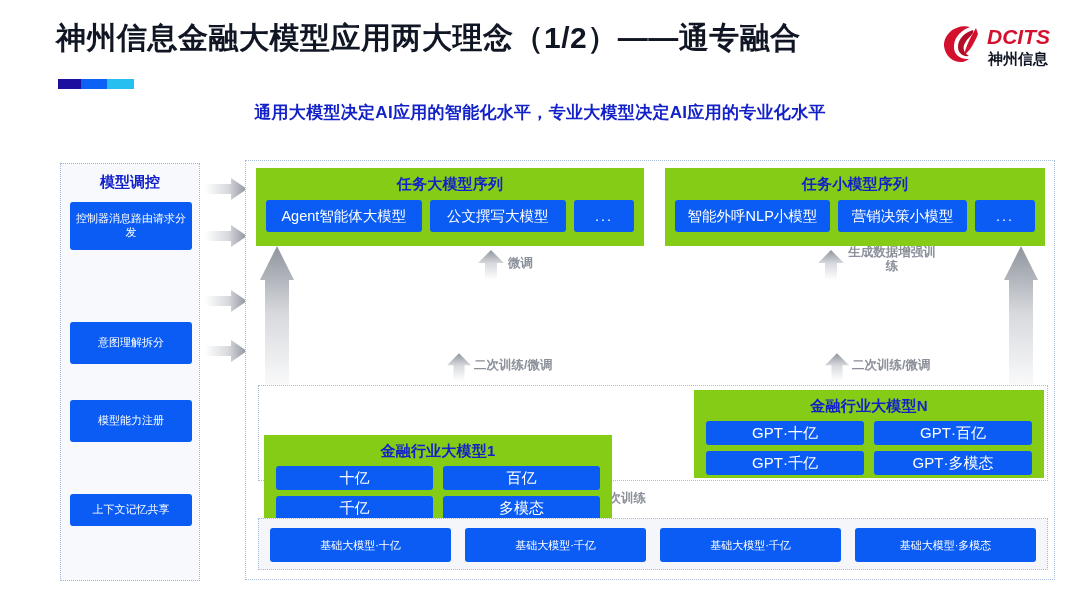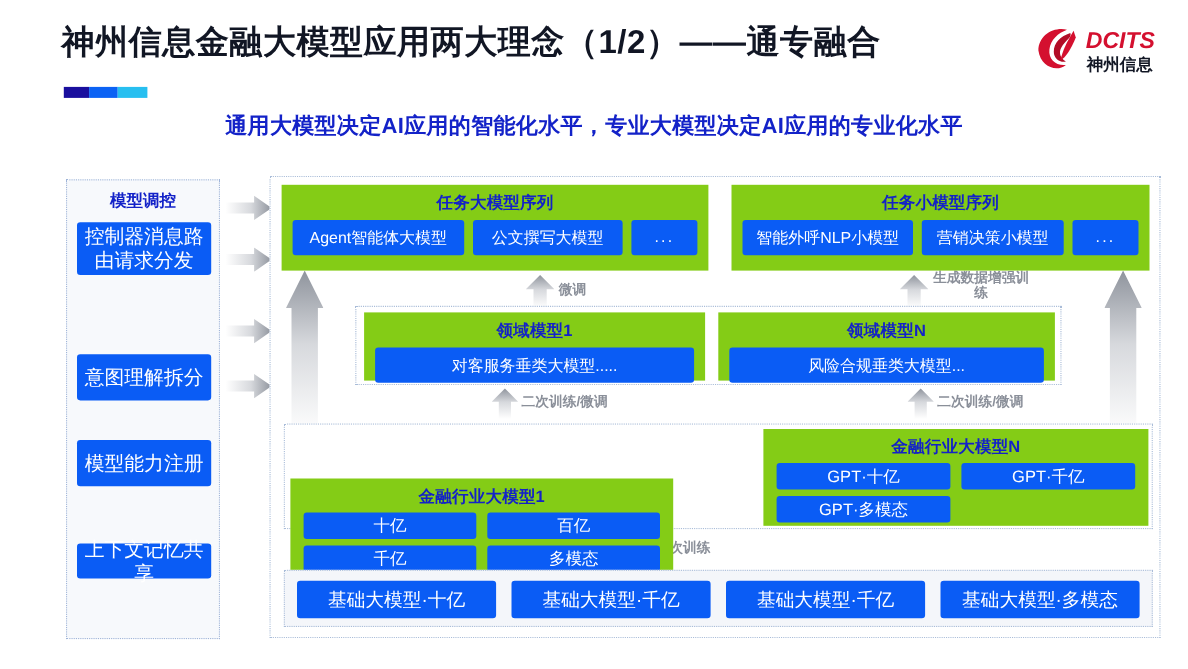--- a/index.html
+++ b/index.html
@@ -24,38 +24,38 @@
   .accent-bar i { height: 100%; display: block; }
   .ab1 { width: 30%; background: #1a0f9e; }
   .ab2 { width: 35%; background: #0b62f4; }
   .ab3 { width: 35%; background: #27bff0; }
 
   .logo { position: absolute; right: 20px; top: 20px; width: 120px; height: 52px; }
   .logo svg { display:block; }
 
   .subtitle {
     position: absolute; left: 0; right: 0; top: 101px;
-    text-align: center; font-size: 20px; font-weight: bold; color: #1322c8;
+    text-align: center; font-size: 17px; font-weight: bold; color: #1322c8;
     letter-spacing: .3px;
   }
 
   
   .ctrl-col {
     position: absolute; left: 60px; top: 163px;
     width: 140px; height: 418px;
     background: #f7f9fc; border: 1px dotted #9fb4d8;
     display: flex; flex-direction: column; align-items: center;
   }
   .ctrl-title {
     margin-top: 9px; font-size: 15px; font-weight: bold; color: #1322c8;
   }
   .ctrl-box {
     position: absolute; left: 9px; width: 122px;
     background: #0a5cf5; color: #fff; border-radius: 3px;
-    font-size: 18px; line-height: 1.25; font-weight: 500;
+    font-size: 11px; line-height: 1.25; font-weight: 500;
     display: flex; align-items: center; justify-content: center;
     text-align: center; padding: 4px 6px;
   }
   .cb0 { top: 38px;  height: 48px; }
   .cb1 { top: 158px; height: 42px; }
   .cb2 { top: 236px; height: 42px; }
   .cb3 { top: 330px; height: 32px; }
 
   
   .r-arrow { position: absolute; width: 42px; height: 22px; }
@@ -118,21 +118,21 @@
   .grid2 .chip { height: 24px; font-size: 15px; }
 
   
   .base-wrap {
     position: absolute; left: 258px; top: 518px; width: 790px; height: 52px;
     border: 1px dotted #a9bcd8; background:#f4f6fa;
   }
   .base-row {
     display: flex; gap: 14px; padding: 9px 11px;
   }
-  .base-row .chip { flex: 1 1 0; height: 34px; font-size: 17px; }
+  .base-row .chip { flex: 1 1 0; height: 34px; font-size: 11px; }
 
   
   .u-arrow { position: absolute; }
   .arrow-label {
     position: absolute; font-size: 12.5px; color: #8a8f99; font-weight: bold;
     line-height: 1.15; white-space: pre-line;
   }
 </style>
 </head>
 <body>
@@ -242,49 +242,36 @@
 
   <div class="panel seq-r">
     <div class="panel-title">任务小模型序列</div>
     <div class="chip-row">
       <div class="chip">智能外呼NLP小模型</div>
       <div class="chip">营销决策小模型</div>
       <div class="chip ellip">...</div>
     </div>
   </div>
 
-  <div class="dom-wrap">
-    <div class="panel dom-l">
-      <div class="panel-title">领域模型1</div>
-      <div class="chip-row">
-        <div class="chip">对客服务垂类大模型.....</div>
-      </div>
-    </div>
-    <div class="panel dom-r">
-      <div class="panel-title">领域模型N</div>
-      <div class="chip-row">
-        <div class="chip">风险合规垂类大模型...</div>
-      </div>
-    </div>
-  </div>
 
   <div class="ind-wrap">
     <div class="panel ind-l">
       <div class="panel-title">金融行业大模型1</div>
       <div class="grid2">
         <div class="chip">十亿</div>
         <div class="chip">百亿</div>
         <div class="chip">千亿</div>
         <div class="chip">多模态</div>
       </div>
     </div>
     <div class="panel ind-r">
       <div class="panel-title">金融行业大模型N</div>
       <div class="grid2">
         <div class="chip">GPT·十亿</div>
+        <div class="chip">GPT·百亿</div>
         <div class="chip">GPT·千亿</div>
         <div class="chip">GPT·多模态</div>
       </div>
     </div>
   </div>
 
   <div class="base-wrap">
     <div class="base-row">
       <div class="chip">基础大模型·十亿</div>
       <div class="chip">基础大模型·千亿</div>

